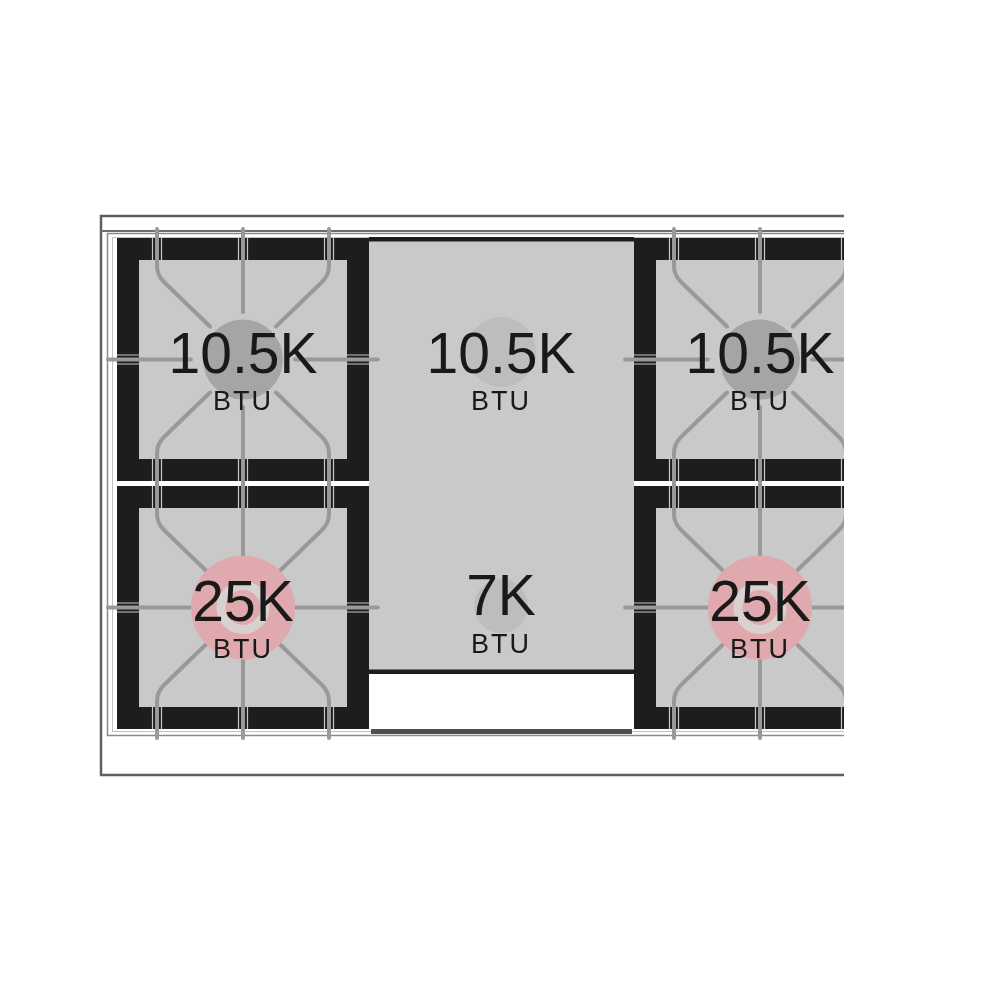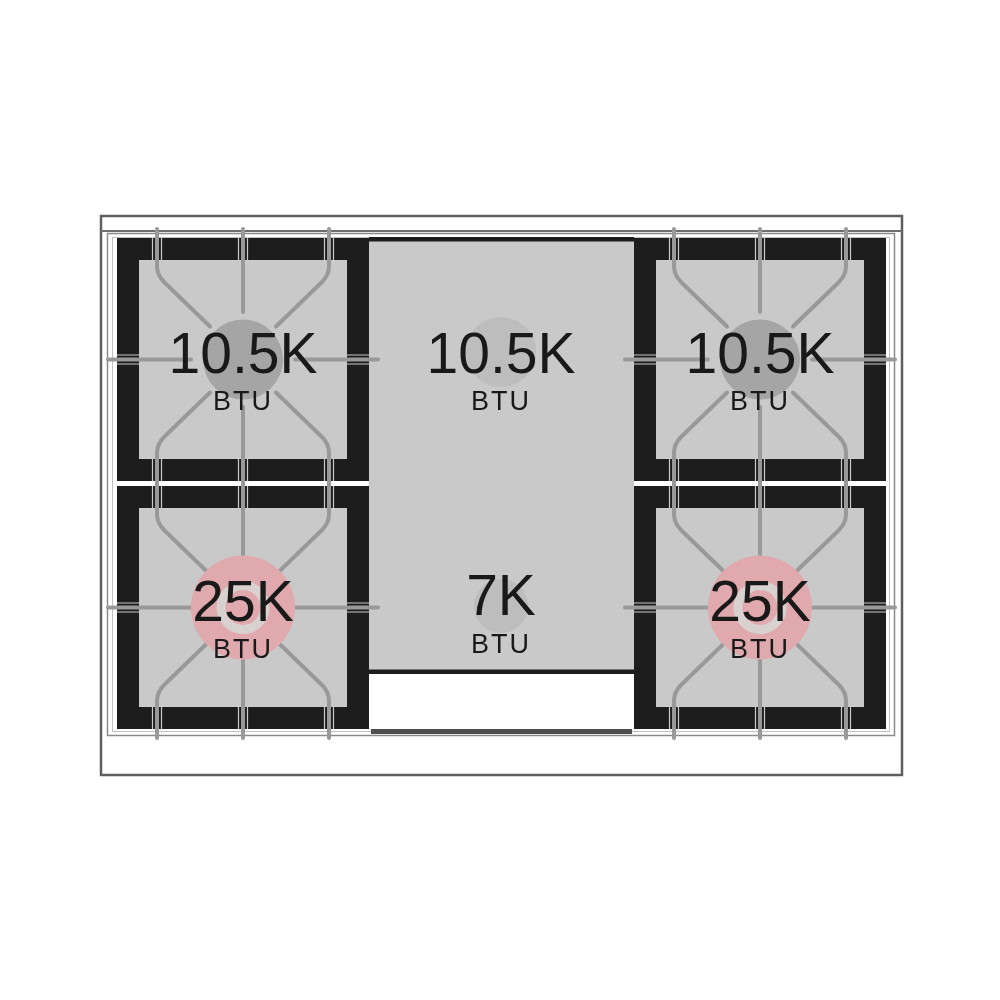--- a/index.html
+++ b/index.html
@@ -5,21 +5,21 @@
   html, body {
     margin: 0;
     padding: 0;
     background: #ffffff;
     width: 1000px;
     height: 1000px;
     font-family: "Liberation Sans", sans-serif;
   }
   .stage {
     position: relative;
-    width: 1000px;
+    width: 844px;
     height: 1000px;
     background: #ffffff;
     overflow: hidden;
   }
   svg { display: block; }
   .num {
     font-family: "Liberation Sans", sans-serif;
     font-size: 57px;
     font-weight: 400;
     fill: #191919;

